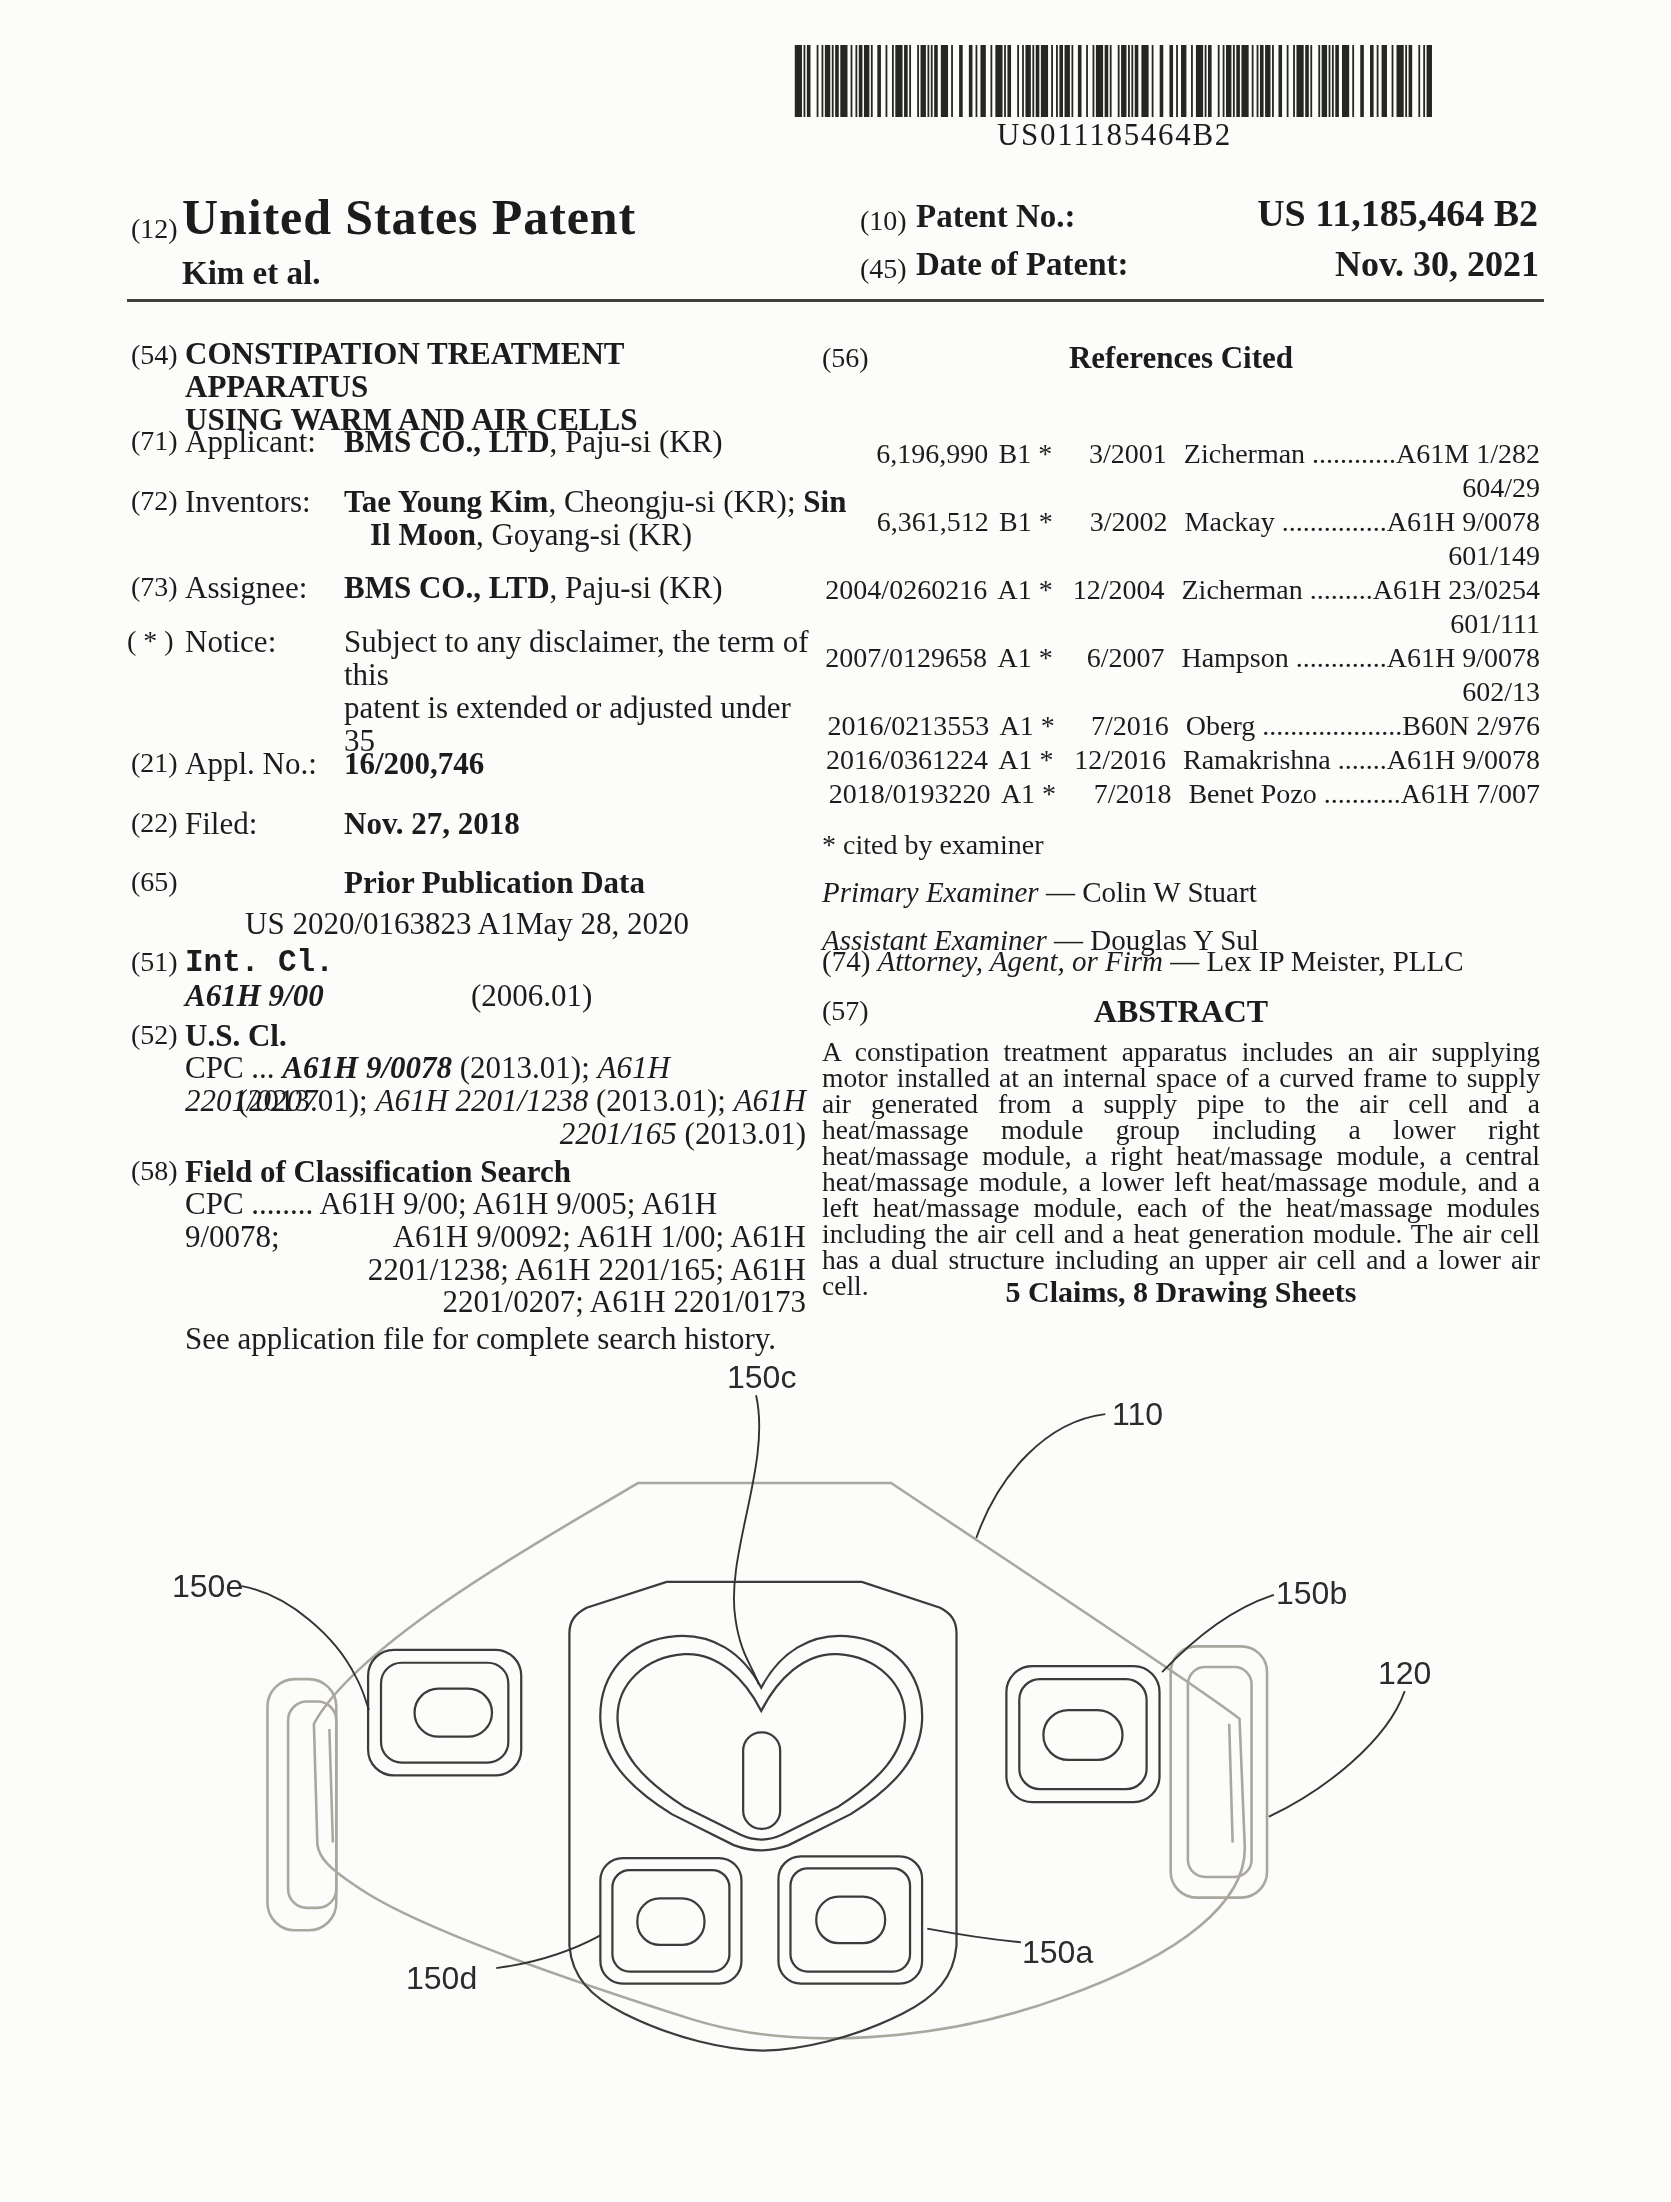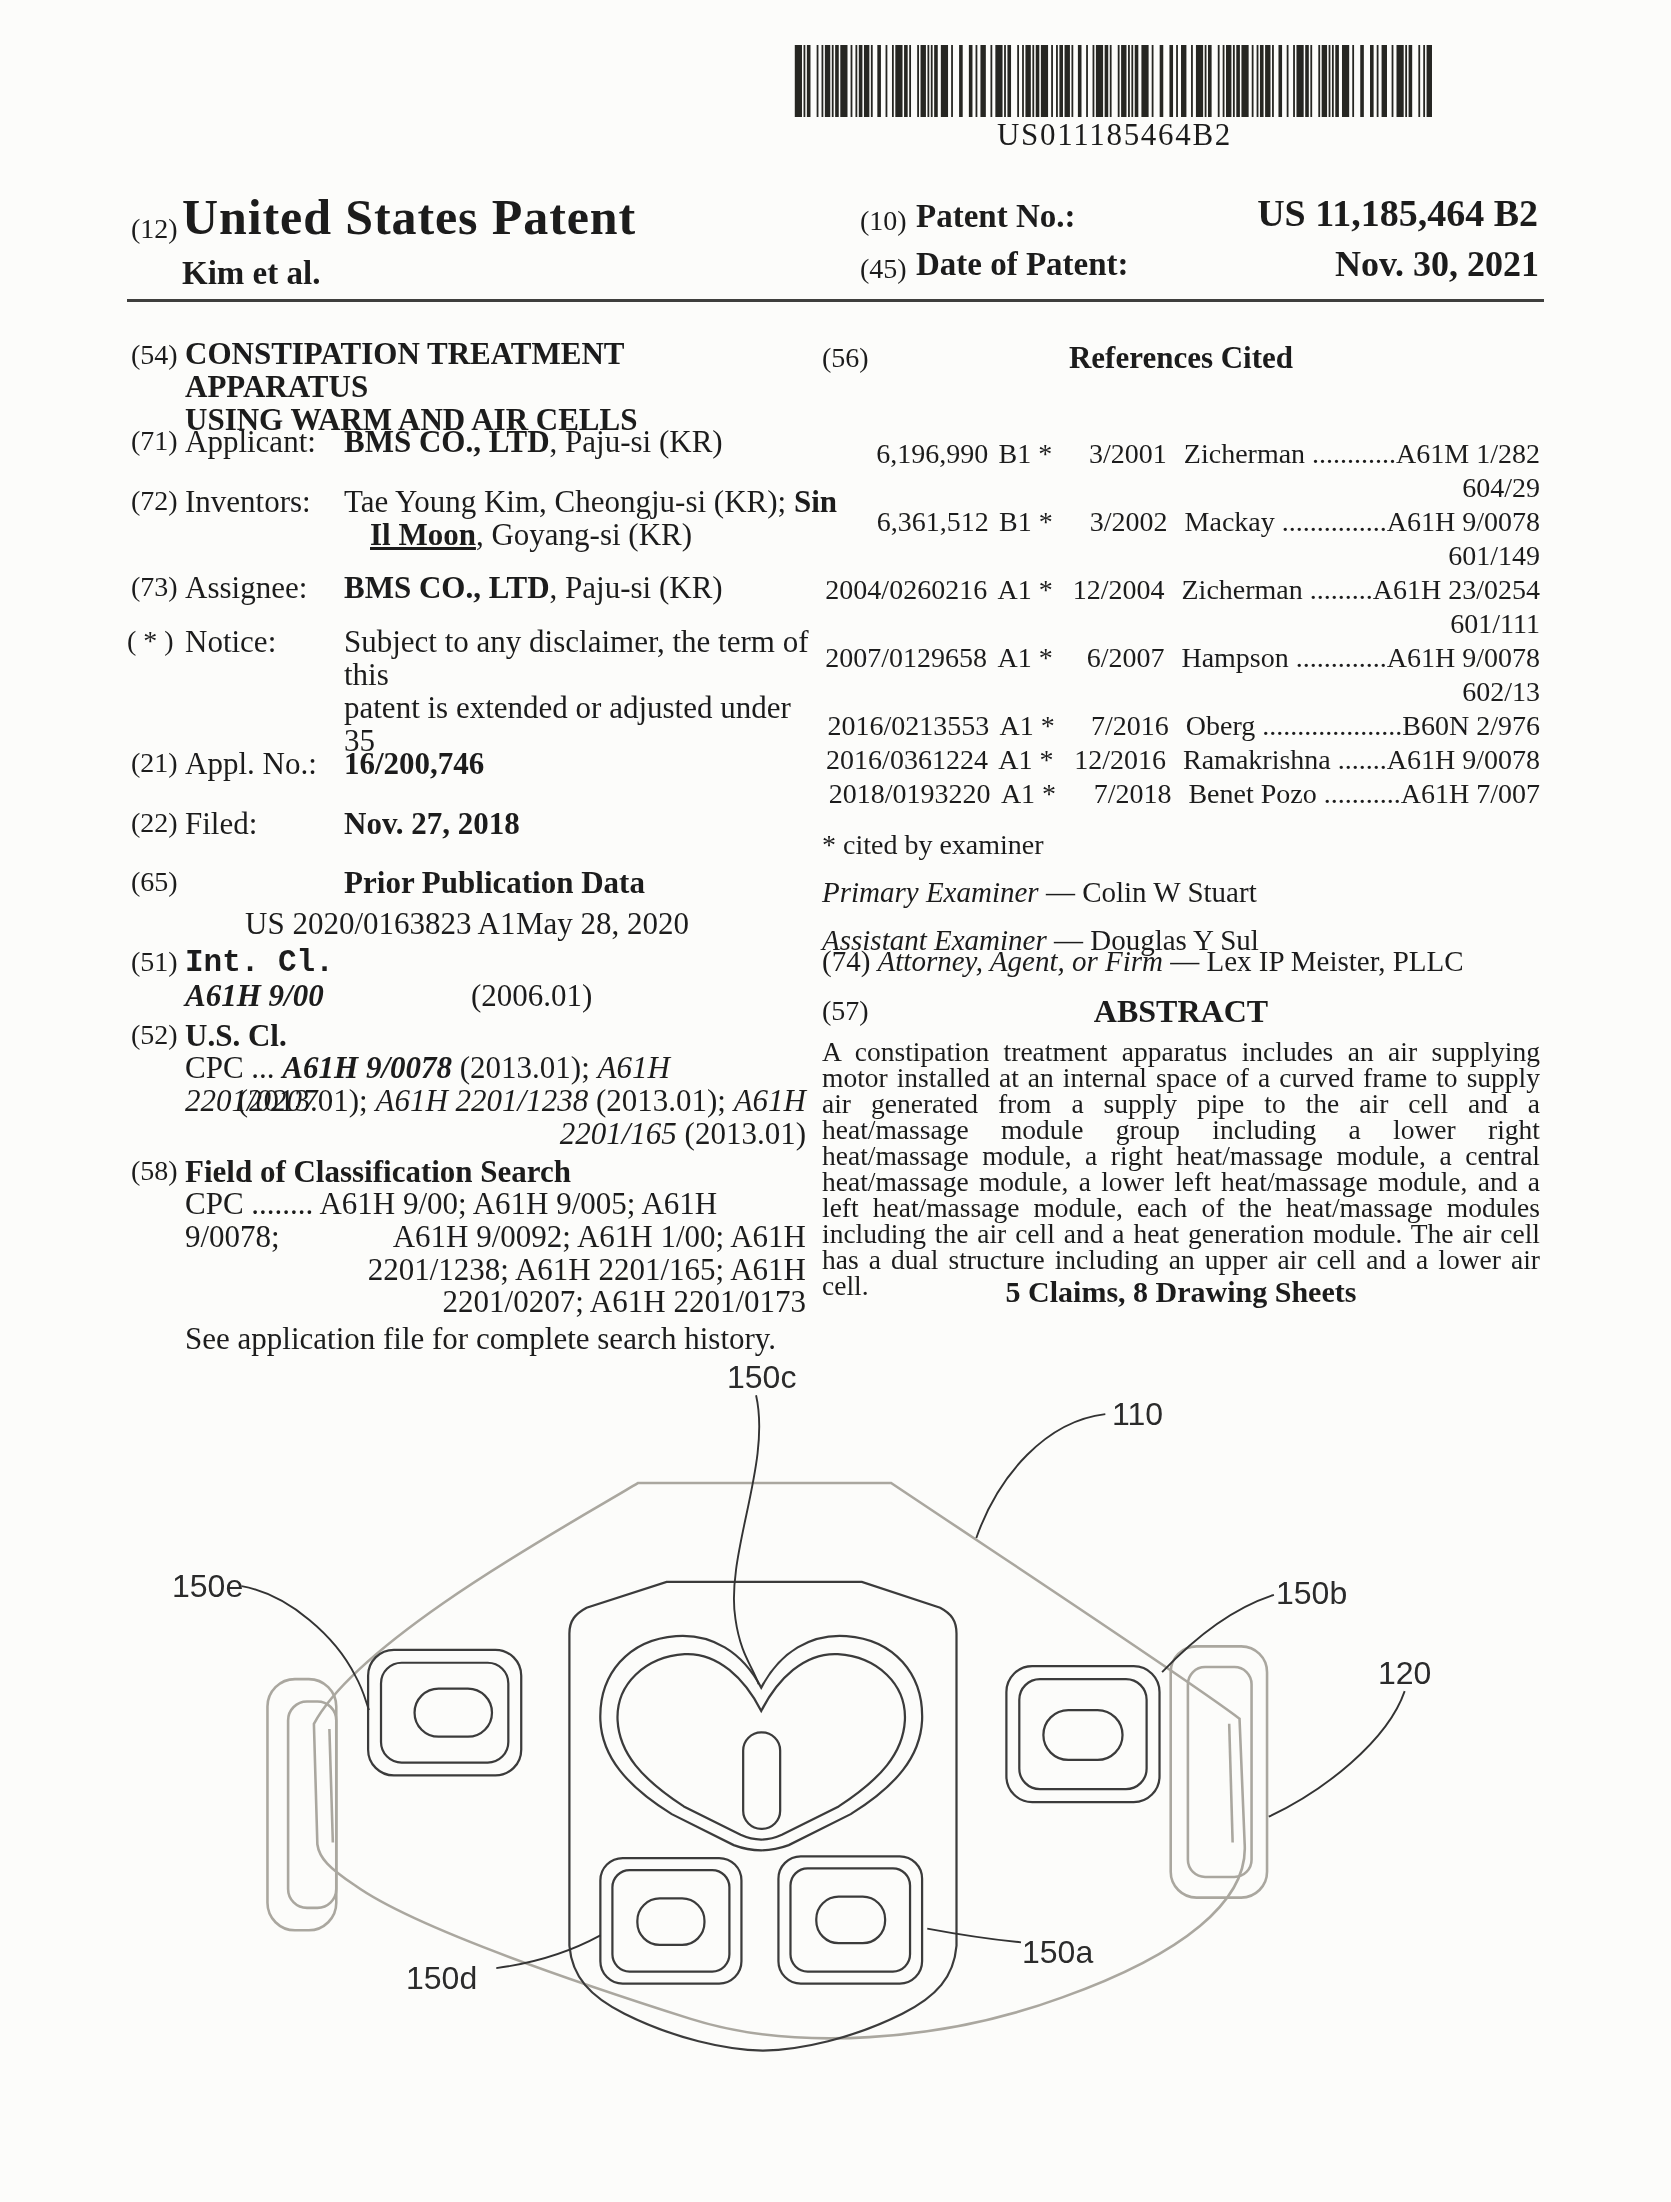--- a/index.html
+++ b/index.html
@@ -158,22 +158,22 @@
     <div>CONSTIPATION TREATMENT APPARATUS</div>
     <div>USING WARM AND AIR CELLS</div>
   </div>
 
   <div class="abs num" style="left:131px;top:425px;">(71)</div>
   <div class="abs body-t" style="left:185px;top:425px;">Applicant:</div>
   <div class="abs body-t" style="left:344px;top:425px;"><span style="font-weight: bold;">BMS CO., LTD</span><span>, Paju-si (KR)</span></div>
 
   <div class="abs num" style="left:131px;top:485px;">(72)</div>
   <div class="abs body-t" style="left:185px;top:485px;">Inventors:</div>
-  <div class="abs body-t" style="left:344px;top:485px;"><span style="font-weight: normal;">Tae Young Kim</span><span>, Cheongju-si (KR); </span><span style="font-weight: bold;">Sin</span></div>
-  <div class="abs body-t" style="left:370px;top:518px;"><span style="font-weight: bold; text-decoration: underline;">Il Moon</span><span>, Goyang-si (KR)</span></div>
+  <div class="abs body-t" style="left:344px;top:485px;"><span style="font-weight: bold;">Tae Young Kim</span><span>, Cheongju-si (KR); </span><span style="font-weight: bold;">Sin</span></div>
+  <div class="abs body-t" style="left:370px;top:518px;"><span style="font-weight: bold;">Il Moon</span><span>, Goyang-si (KR)</span></div>
 
   <div class="abs num" style="left:131px;top:571px;">(73)</div>
   <div class="abs body-t" style="left:185px;top:571px;text-align:right;">Assignee:</div>
   <div class="abs body-t" style="left:344px;top:571px;"><span style="font-weight: bold;">BMS CO., LTD</span><span>, Paju-si (KR)</span></div>
 
   <div class="abs num" style="left:127px;top:625px;">( * )</div>
   <div class="abs body-t" style="left:185px;top:625px;">Notice:</div>
   <div class="abs body-t" style="left:344px;top:625px;width:465px;">
     <div>Subject to any disclaimer, the term of this</div>
     <div>patent is extended or adjusted under 35</div>

